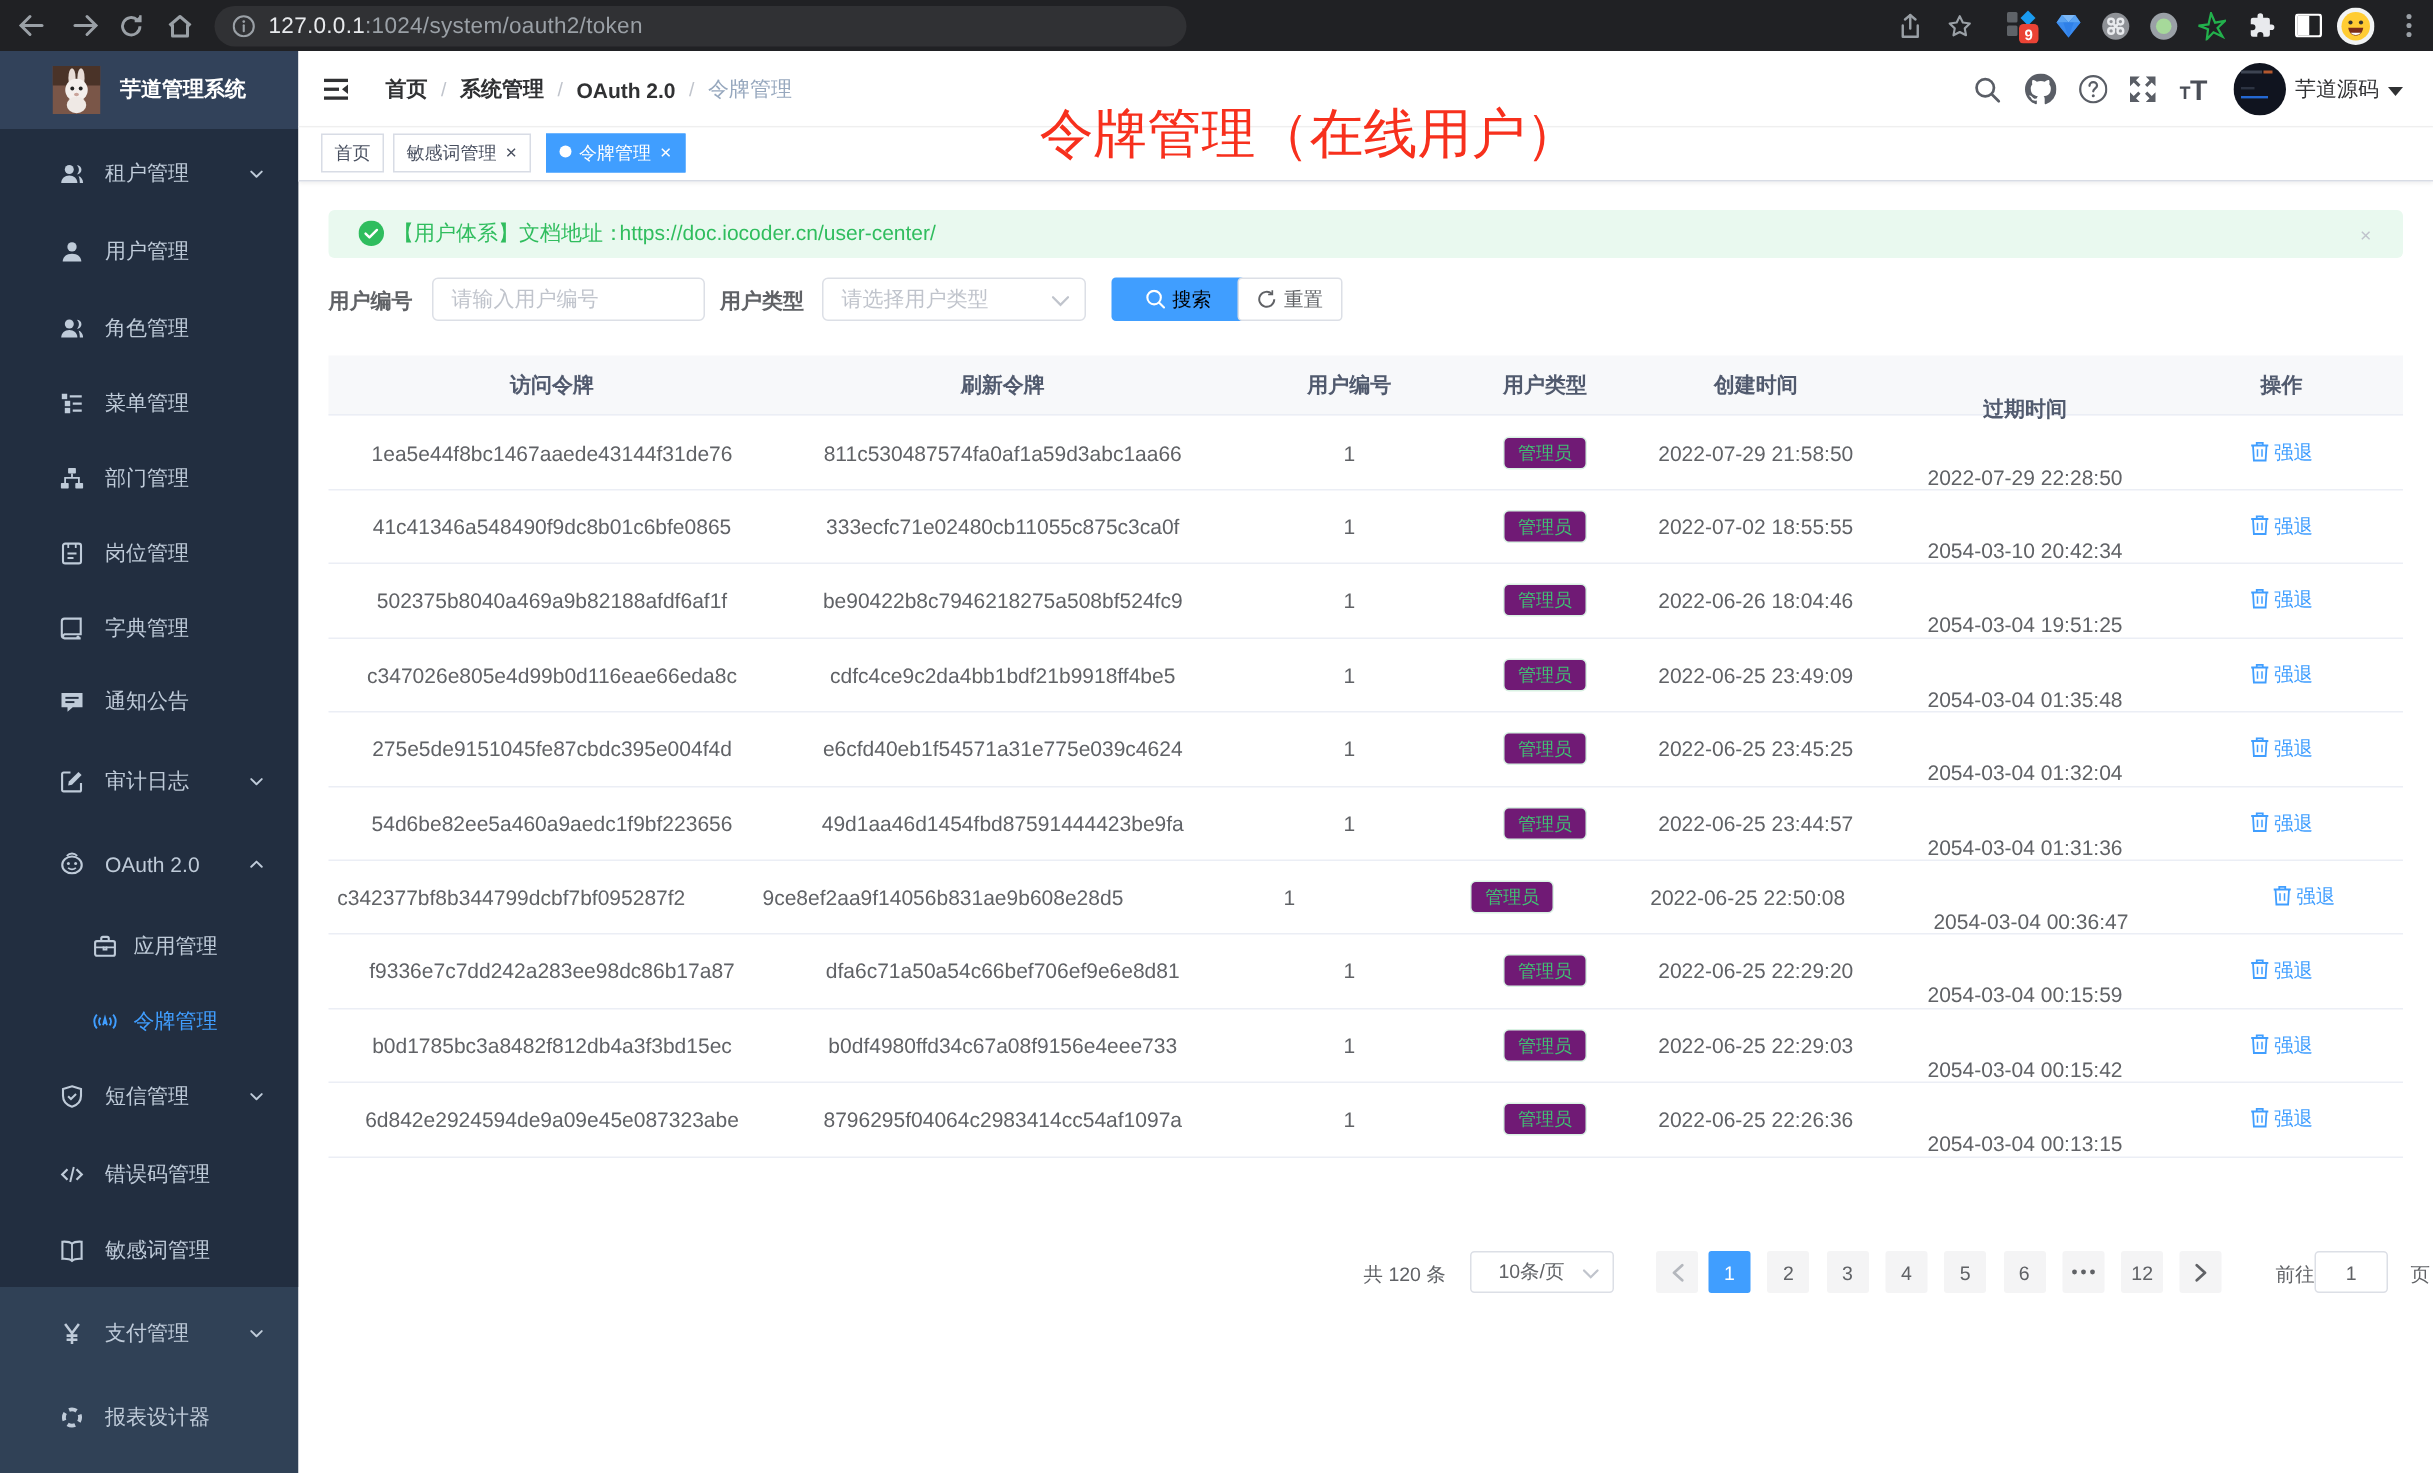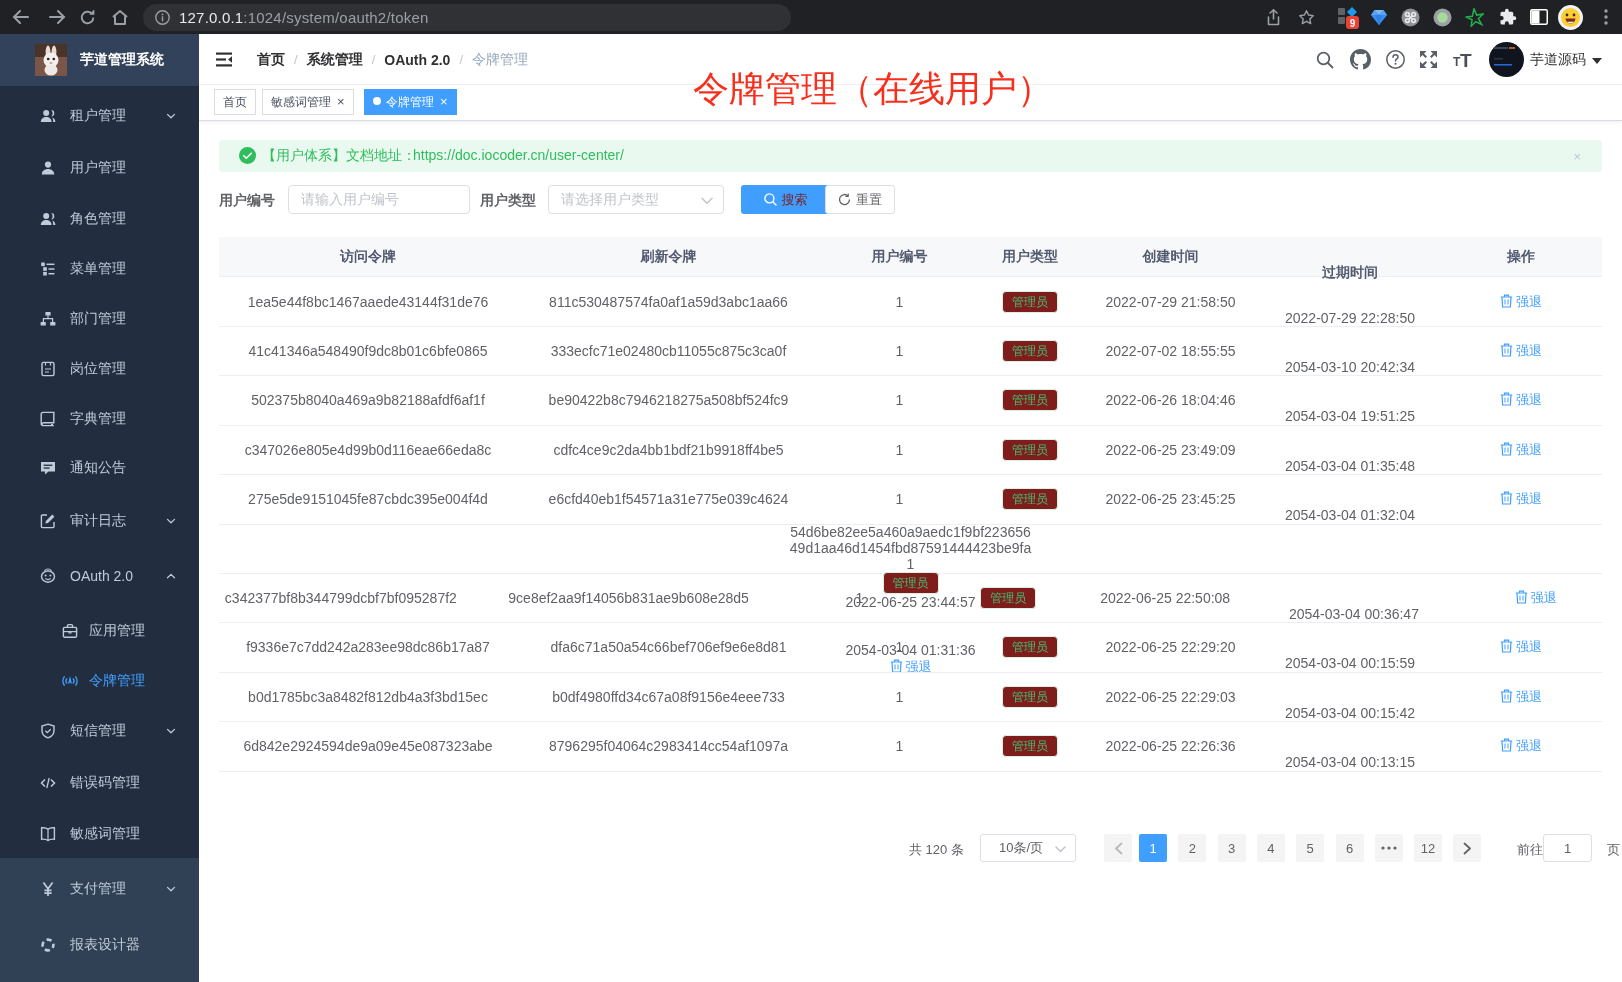--- a/index.html
+++ b/index.html
@@ -46,35 +46,35 @@
   #redtitle { position:absolute; left:494px; top:31px; color:#f7301d; font-size:36px; white-space:nowrap; }
 
   
   #alert { position:absolute; left:20px; top:106px; width:1383px; height:32px; background:#e9f9ef; border-radius:4px; display:flex; align-items:center; }
   #alert .msg { color:#30bd5e; font-size:14px; margin-left:43px; }
   #alert .close { position:absolute; right:21px; color:#c0c4cc; font-size:13px; }
 
   .flabel { position:absolute; font-size:14px; font-weight:700; color:#606266; top:158px; }
   .finput { position:absolute; top:151px; height:29px; border:1px solid #dcdfe6; border-radius:4px; background:#fff; font-size:14px; color:#c0c4cc; display:flex; align-items:center; padding-left:12px; }
   .btn { position:absolute; top:151px; height:29px; border-radius:3px; font-size:13px; display:flex; align-items:center; justify-content:center; }
-  #btn-search { left:542px; width:89px; background:#409eff; color:#7f1d1d; }
+  #btn-search { left:542px; width:89px; background:#409eff; color:#000000; }
   #btn-reset { left:626px; width:70px; background:#fff; border:1px solid #dcdfe6; color:#606266; }
 
   
   #table { position:absolute; left:20px; top:203px; width:1383px; }
   #thead { position:absolute; left:0; top:0; width:1383px; height:40px; background:#f7f8fa; border-bottom:1px solid #ebeef5; display:flex; align-items:center; font-size:14px; font-weight:700; color:#515a6e; }
   .trow { position:absolute; left:0; width:1383px; height:50px; border-bottom:1px solid #ebeef5; display:flex; align-items:center; font-size:14px; color:#606266; }
   .c1 { width:298px; text-align:center; }
   .c2 { width:303px; text-align:center; }
   .c3 { width:159px; text-align:center; }
   .c4 { width:102px; text-align:center; }
   .c5 { width:179px; text-align:center; }
   .c6 { width:180px; text-align:center;margin-top:32px; }
   .c7 { width:162px; text-align:center; }
-  .gtag { display:inline-block; height:22px; line-height:20px; padding:0 9px; background:#7f1d1d; border:1px solid #d9f2e3; border-radius:4px; color:#41c073; font-size:12px; }
+  .gtag { display:inline-block; height:22px; line-height:20px; padding:0 9px; background:#701a75; border:1px solid #d9f2e3; border-radius:4px; color:#41c073; font-size:12px; }
   .kick { color:#409eff; font-size:13px; white-space:nowrap; }
 
   
   #pager { position:absolute; left:0; top:800px; width:1615px; height:28px; font-size:13px; color:#606266;margin-left:14px; }
   .pgbox { position:absolute; top:0; width:28px; height:28px; background:#f4f4f5; border-radius:2px; display:flex; align-items:center; justify-content:center; color:#606266; }
   .pgbox.on { background:#409eff; color:#fff; }
   #pgsel { position:absolute; left:767px; top:0; width:96px; height:28px; border:1px solid #dcdfe6; border-radius:3px; display:flex; align-items:center; justify-content:center; color:#606266; font-size:13px; }
   #goinput { position:absolute; left:1330px; top:0; width:49px; height:28px; border:1px solid #dcdfe6; border-radius:3px; display:flex; align-items:center; justify-content:center; color:#606266; }
 </style>
 </head>
@@ -562,21 +562,21 @@
         <div class="c2">e6cfd40eb1f54571a31e775e039c4624</div>
         <div class="c3">1</div>
         <div class="c4"><span class="gtag">管理员</span></div>
         <div class="c5">2022-06-25 23:45:25</div>
         <div class="c6">2054-03-04 01:32:04</div>
         <div class="c7"><span class="kick"><svg style="vertical-align:-2px;margin-right:3px" width="13" height="14" viewBox="0 0 13 14" fill="none" stroke="#409eff" stroke-width="1.2">
               <path d="M.8 3h11.4M4.5 3V1.2h4V3M2 3l.6 10h7.8L11 3"></path>
               <path d="M5 5.5v5M8 5.5v5" stroke-width="1"></path>
             </svg>强退</span></div>
       </div>
-      <div class="trow" style="top: 287px; flex-direction: column;">
+      <div class="trow" style="top: 287px;">
         <div class="c1">54d6be82ee5a460a9aedc1f9bf223656</div>
         <div class="c2">49d1aa46d1454fbd87591444423be9fa</div>
         <div class="c3">1</div>
         <div class="c4"><span class="gtag">管理员</span></div>
         <div class="c5">2022-06-25 23:44:57</div>
         <div class="c6">2054-03-04 01:31:36</div>
         <div class="c7"><span class="kick"><svg style="vertical-align:-2px;margin-right:3px" width="13" height="14" viewBox="0 0 13 14" fill="none" stroke="#409eff" stroke-width="1.2">
               <path d="M.8 3h11.4M4.5 3V1.2h4V3M2 3l.6 10h7.8L11 3"></path>
               <path d="M5 5.5v5M8 5.5v5" stroke-width="1"></path>
             </svg>强退</span></div>

